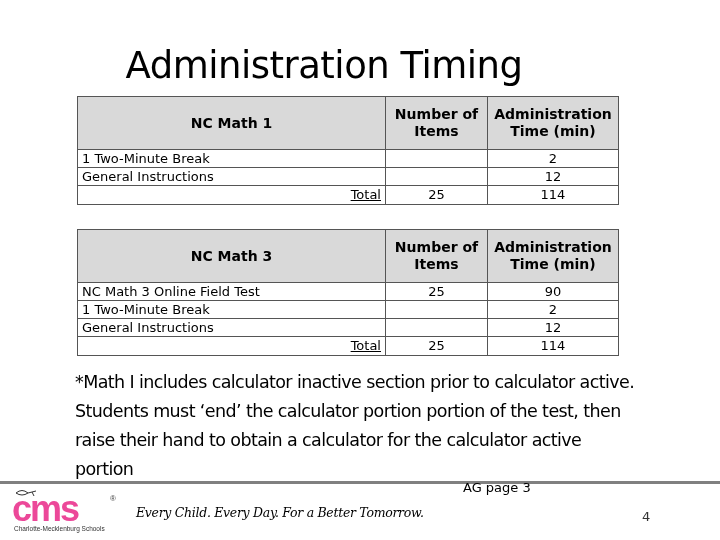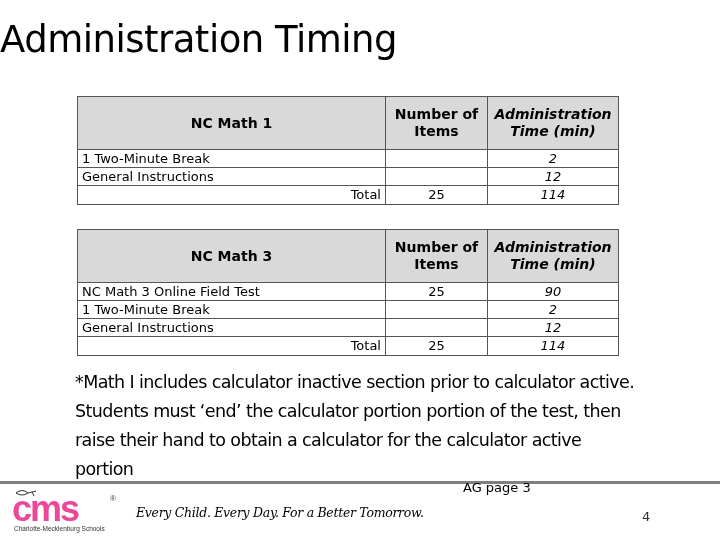--- a/index.html
+++ b/index.html
@@ -1,28 +1,28 @@
 <!DOCTYPE html>
 <html><head>
 <meta charset="utf-8">
 <style>
   html, body { margin:0; padding:0; }
   body { width:720px; height:540px; background:#ffffff; position:relative; overflow:hidden;
          font-family:"Liberation Sans", sans-serif; color:#000; }
-  .title { position:absolute; left:0; width:648px; top:18px; text-align:left;
+  .title { position:absolute; left:0; width:648px; top:44px; text-align:center;
            font-family:"DejaVu Sans", sans-serif; font-size:37px; font-weight:normal; letter-spacing:-0.5px; }
   table.tt { position:absolute; left:77px; border-collapse:collapse;
              font-family:"DejaVu Sans", sans-serif; font-size:13px; }
   table.tt td, table.tt th { border:1px solid #555; padding:0 4px; height:17px; line-height:16px; }
   table.tt th { background:#d9d9d9; font-weight:bold; font-size:14px; line-height:17px; height:52px; }
   table.tt .c1 { width:299px; }
   table.tt .c2 { width:93px; text-align:center; }
-  table.tt .c3 { width:122px; text-align:center;font-style:italic; }
+  table.tt .c3 { width:122px; text-align:center; }
   table.tt td.c1 { text-align:left; }
-  table.tt td.total-label { text-align:right; }
+  table.tt td.total-label { text-align:right;text-decoration:underline; }
   table.tt tr.total td { height:18px; }
   #t1 { top:96px;border-radius:27px; }
   #t2 { top:229px; }
   .note { position:absolute; left:75px; top:368px; width:560px;
           font-family:"DejaVu Sans", sans-serif; font-size:17.5px; line-height:29px; letter-spacing:-0.6px; }
   .footer-line { position:absolute; left:0; top:481px; width:720px; height:3px; background:#808080; }
   .logo { position:absolute; left:10px; top:488px; width:110px; height:46px; }
   .leaf { position:absolute; left:4px; top:0px; font-size:11px; color:#333; }
   .cms { position:absolute; left:2px; top:4px; font-family:"Liberation Sans", sans-serif; font-weight:bold;
          font-size:36px; color:#ec4899; letter-spacing:-2px; line-height:34px; }

